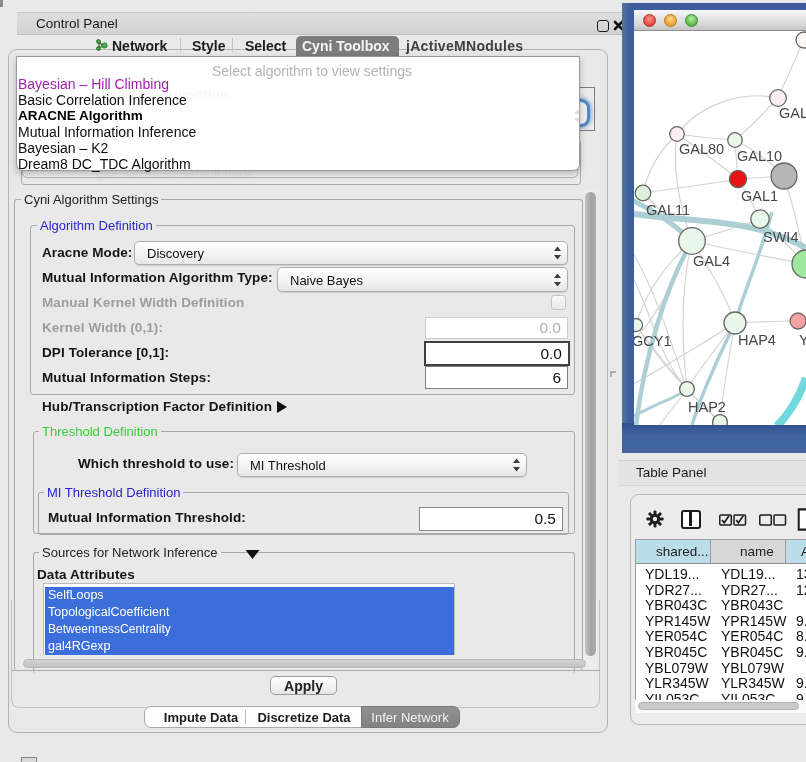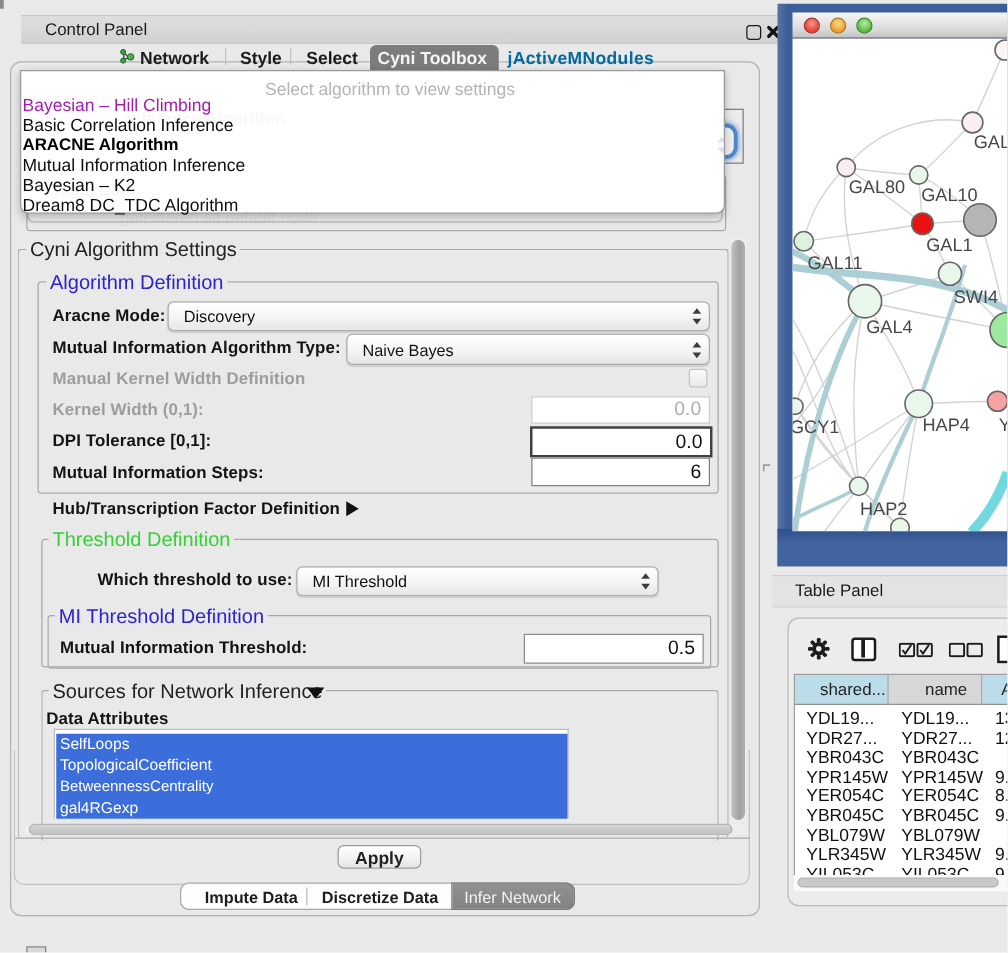--- a/index.html
+++ b/index.html
@@ -2,21 +2,21 @@
 <html><head>
 <meta charset="utf-8">
 <style>
 html,body{margin:0;padding:0;}
 #root{position:relative;width:806px;height:762px;background:#e9e9e9;overflow:hidden;
   font-family:"Liberation Sans",sans-serif;-webkit-font-smoothing:antialiased;}
 .abs{position:absolute;}
 .lbl{position:absolute;font-size:13.5px;letter-spacing:0.1px;font-weight:bold;color:#141414;white-space:nowrap;}
 .dis{color:#9d9d9d;}
 .grp{position:absolute;border:1px solid #a9a9a9;border-radius:3px;}
-.gt{position:absolute;background:#e9e9e9;padding:0 3px;font-size:16px;white-space:nowrap;text-align:right;}
+.gt{position:absolute;background:#e9e9e9;padding:0 3px;font-size:13px;white-space:nowrap;text-align:right;}
 .combo{position:absolute;border:1px solid #adadad;border-radius:5px;
   background:linear-gradient(#ffffff,#f4f4f4 55%,#e6e6e6);
   box-shadow:0 1px 1px rgba(0,0,0,0.12);}
 .combo .ct{position:absolute;left:12px;top:50%;transform:translateY(-50%);font-size:13px;color:#111;white-space:nowrap;}
 .carr{position:absolute;right:5px;top:50%;transform:translateY(-50%);width:9px;height:14px;}
 .field{position:absolute;background:#fff;}
 .fv{position:absolute;right:6px;top:50%;transform:translateY(-50%);font-size:15.5px;color:#111;text-align:center;}
 </style>
 </head>
 <body>
@@ -43,21 +43,21 @@
       <circle cx="2.5" cy="10.5" r="2" fill="#3fa33f" stroke="#1f6b1f" stroke-width="0.8"></circle>
       <circle cx="8.5" cy="7.5" r="2.6" fill="#49b549" stroke="#1f6b1f" stroke-width="0.8"></circle>
     </svg>
   </div>
   <div class="abs" style="top:38px;left:112px;font-size:14px;font-weight:bold;color:#1c1c1c;">Network</div>
   <div class="abs" style="left:180px;top:38px;width:1px;height:14px;background:#c2c2c2;"></div>
   <div class="abs" style="top:38px;left:192px;font-size:14px;font-weight:bold;color:#1c1c1c;">Style</div>
   <div class="abs" style="left:232px;top:38px;width:1px;height:14px;background:#c2c2c2;"></div>
   <div class="abs" style="top:38px;left:245px;font-size:14px;font-weight:bold;color:#1c1c1c;">Select</div>
   <div class="abs" style="top:38px;left:302px;font-size:14px;font-weight:bold;color:#f5f5f5;">Cyni Toolbox</div>
-  <div class="abs" style="top:38px;left:406px;font-size:14px;font-weight:bold;color:#0369a1;letter-spacing:0.3px;">jActiveMNodules</div>
+  <div class="abs" style="top:38px;left:406px;font-size:14px;font-weight:bold;color:#404040;letter-spacing:0.3px;">jActiveMNodules</div>
 
   <div class="grp" style="left:14px;top:199px;width:567px;height:470px;border-bottom:none;"></div>
   <div class="gt" style="left:21px;top:192px;color:#222;">Cyni Algorithm Settings</div>
 
   <div class="grp" style="left:30px;top:225px;width:543px;height:168px;"></div>
   <div class="gt" style="left:37px;top:218px;color:#2a23cf;">Algorithm Definition</div>
 
   <div class="lbl" style="left:42px;top:245px;">Aracne Mode:</div>
   <div class="combo" style="left:134px;top:241px;width:432px;height:22px;">
     <div class="ct">Discovery</div>

